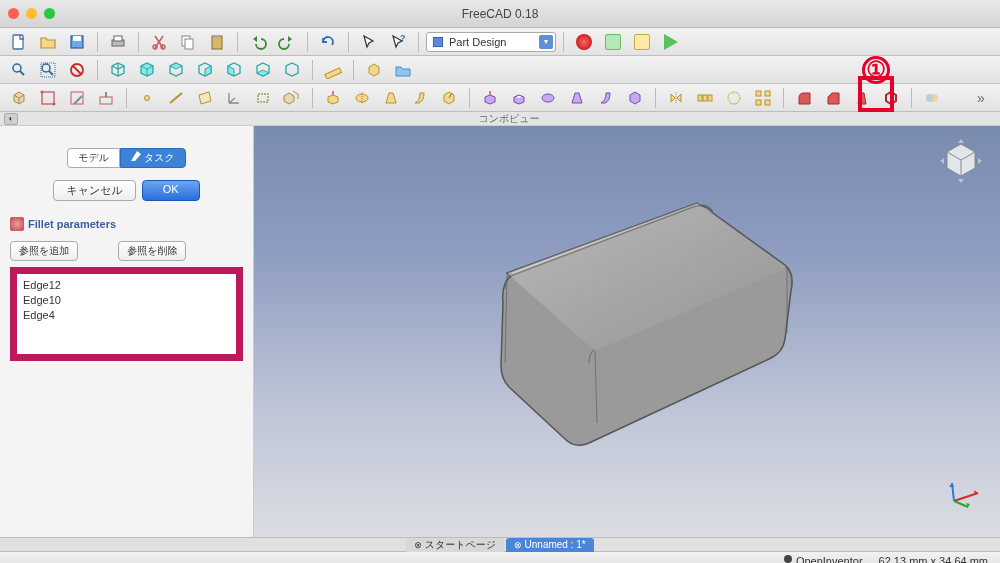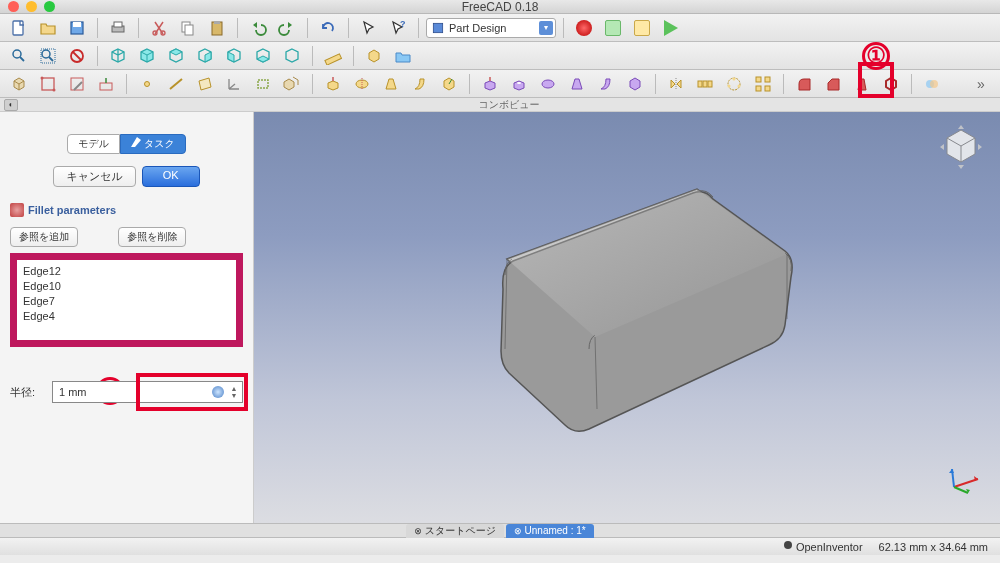--- a/index.html
+++ b/index.html
@@ -1,18 +1,18 @@
 <!DOCTYPE html>
 <html><head>
 <meta charset="utf-8">
 <style>
 * { box-sizing: border-box; margin: 0; padding: 0; font-family: -apple-system, "Helvetica Neue", Arial, sans-serif; }
 body { width: 1000px; height: 563px; background: #ececec; overflow: hidden; font-size: 11px; color: #333; }
 
-.titlebar { height: 14px; background: linear-gradient(#e8e8e8,#d4d4d4); display: flex; align-items: center; padding: 0 8px; border-bottom: 1px solid #b8b8b8; position: relative; }
+.titlebar { height: 28px; background: linear-gradient(#e8e8e8,#d4d4d4); display: flex; align-items: center; padding: 0 8px; border-bottom: 1px solid #b8b8b8; position: relative; }
 .traffic { display: flex; gap: 7px; }
 .tl { width: 11px; height: 11px; border-radius: 50%; }
 .tl.red { background: #ff5f57; } .tl.yel { background: #ffbd2e; } .tl.grn { background: #28c940; }
 .titlebar .title { position: absolute; left: 50%; transform: translateX(-50%); font-size: 12px; color: #444; }
 
 .toolbar { height: 28px; background: linear-gradient(#f2f2f2,#e3e3e3); border-bottom: 1px solid #bdbdbd; display: flex; align-items: center; padding: 0 6px; gap: 3px; }
 .tbtn { width: 26px; height: 24px; border: 1px solid transparent; border-radius: 3px; display: flex; align-items: center; justify-content: center; cursor: pointer; }
 .tico { width: 18px; height: 18px; display: block; }
 .sep { width: 1px; height: 20px; background: #bbb; margin: 0 4px; }
 .wb-select { height: 20px; width: 130px; background: #fff; border: 1px solid #aaa; border-radius: 3px; display: flex; align-items: center; padding: 0 18px 0 4px; gap: 4px; font-size: 11px; position: relative; }
@@ -474,35 +474,21 @@
       <div class="sico"></div>
       <span>Fillet parameters</span>
     </div>
     <div class="ref-btns">
       <div class="btn">参照を追加</div>
       <div class="btn">参照を削除</div>
     </div>
     <div class="edge-list">
       <div>Edge12</div>
       <div>Edge10</div>
-      <div>Edge7</div>
       <div>Edge4</div>
-    </div>
-    <div class="radius-row">
-      <div class="radius-label">半径:</div>
-      <div class="callout-num-2">②</div>
-      <div class="radius-input">
-        <span>1 mm</span>
-        <div class="globe"></div>
-        <div class="spin">
-            <div>▲</div>
-            <div>▼</div>
-          </div>
-      </div>
-      <div class="red-callout-2"></div>
     </div>
   </div>
 
   <div class="viewport">
     <svg class="cube3d" width="420" height="320" viewBox="0 0 420 320">
       <path d="M90 110 L280 40 L370 105 L178 188 Z" fill="#bfbfbf" stroke="#555" stroke-width="1.5"></path>
       <path d="M86 140 Q84 118 96 112 L276 44 Q288 40 296 50 L368 102 Q378 110 374 128 L368 176 Q366 190 352 196 L172 280 Q158 286 148 276 L92 224 Q84 216 84 202 Z" fill="#9a9a9a" stroke="#555" stroke-width="1.5"></path>
       <path d="M178 188 L180 260 M370 105 L370 170 M90 110 L88 200" stroke="#555" stroke-width="1" fill="none" opacity="0.6"></path>
       <path d="M95 110 Q88 114 88 126 M280 42 Q290 40 296 48 M368 104 Q376 110 374 122 M178 186 Q172 190 172 200" stroke="#666" fill="none" stroke-width="1"></path>
       <path d="M90 110 L280 40 L370 105 L178 188 Z" fill="url(#g1)" opacity="0.3"></path>

